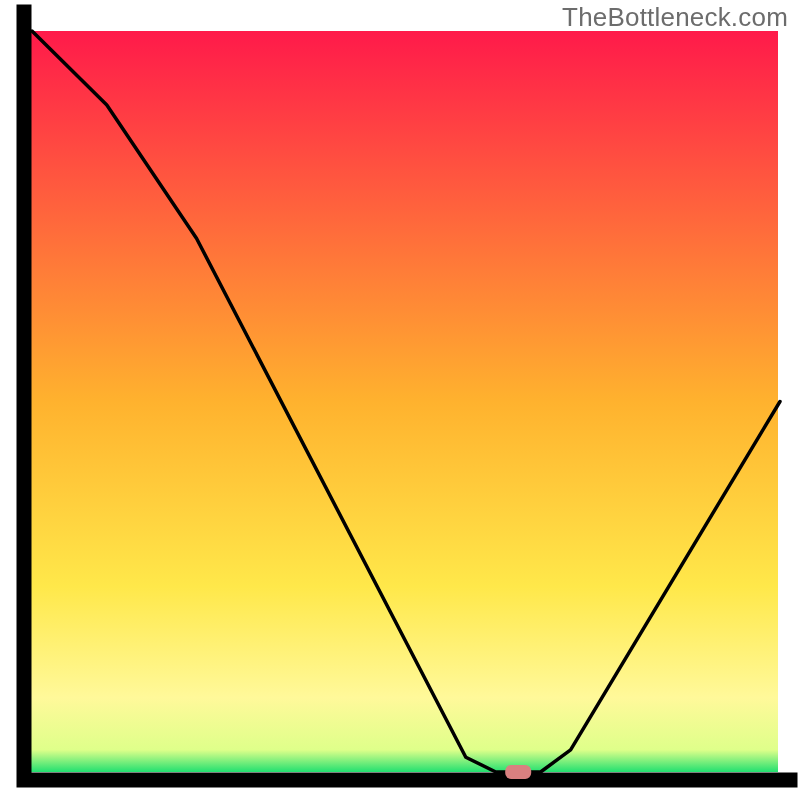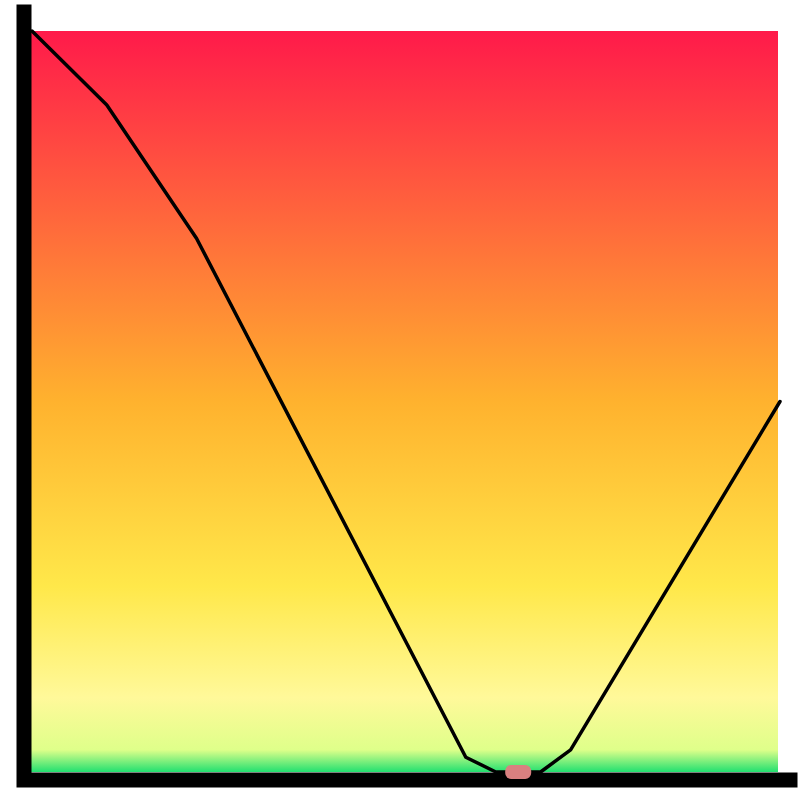--- a/index.html
+++ b/index.html
@@ -27,20 +27,21 @@
     user-select: none;
   }
   svg {
     display: block;
   }
 </style>
 </head>
 <body>
 
 <div class="wrapper">
+  <div class="watermark">TheBottleneck.com</div>
 
   <svg width="800" height="800" viewBox="0 0 800 800">
     <defs>
       <linearGradient id="bg-grad" x1="0" y1="0" x2="0" y2="1">
 
       <stop offset="0%" stop-color="#ff1a4a"></stop>
           <stop offset="50%" stop-color="#ffb22e"></stop>
           <stop offset="75%" stop-color="#ffe84a"></stop>
           <stop offset="90%" stop-color="#fff99a"></stop>
           <stop offset="97%" stop-color="#dfff8a"></stop>

